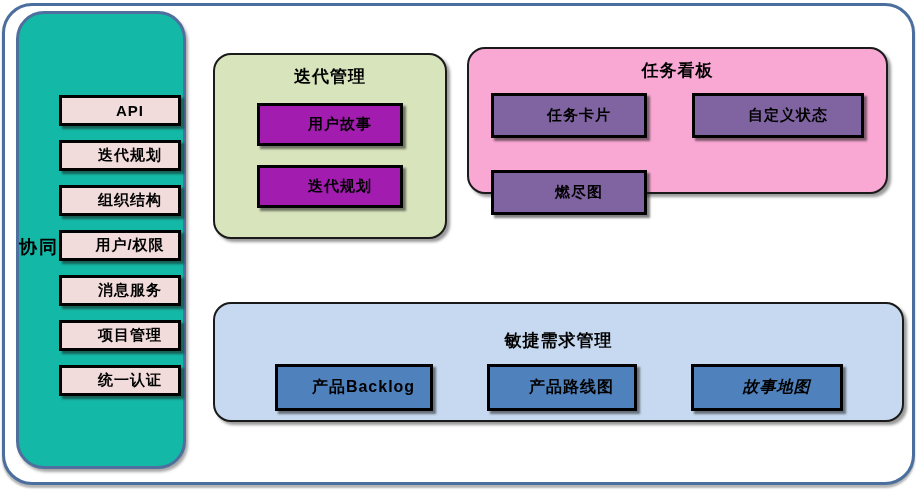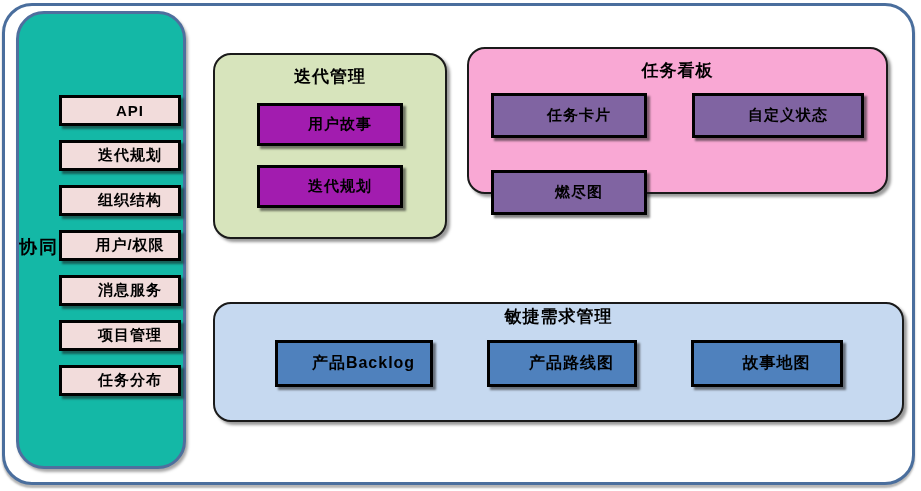--- a/index.html
+++ b/index.html
@@ -103,48 +103,48 @@
     grid-template-columns: 156px 172px;
     column-gap: 45px;
     row-gap: 32px;
     justify-content: center;
   }
   .panel.requirements {
     left: 213px; top: 302px;
     width: 691px; height: 120px;
     background: #c6d9f0;
   }
-  .panel.requirements .panel-title { padding-top: 1px; }
+  .panel.requirements .panel-title { padding-top: 25px; }
   .panel.requirements .panel-body {
     margin-top: 12px;
     display: flex;
     justify-content: center;
     gap: 54px;
   }
   .chip.blue.w1 { width: 158px; }
   .chip.blue.w2 { width: 150px; }
-  .chip.blue.w3 { width: 152px; }
+  .chip.blue.w3 { width: 152px; font-style: italic; }
 </style>
 </head>
 <body>
 
 <div class="stage">
 
   <div class="frame"></div>
 
   <aside class="sidebar">
     <div class="sidebar-title">协同</div>
     <div class="sidebar-items">
       <div class="chip pink">API</div>
       <div class="chip pink">迭代规划</div>
       <div class="chip pink">组织结构</div>
       <div class="chip pink">用户/权限</div>
       <div class="chip pink">消息服务</div>
       <div class="chip pink">项目管理</div>
-      <div class="chip pink">任务分布</div>
+      <div class="chip pink">统一认证</div>
     </div>
   </aside>
 
   <section class="panel iteration">
     <div class="panel-title">迭代管理</div>
     <div class="panel-body">
       <div class="chip green">用户故事</div>
       <div class="chip green">迭代规划</div>
     </div>
   </section>

